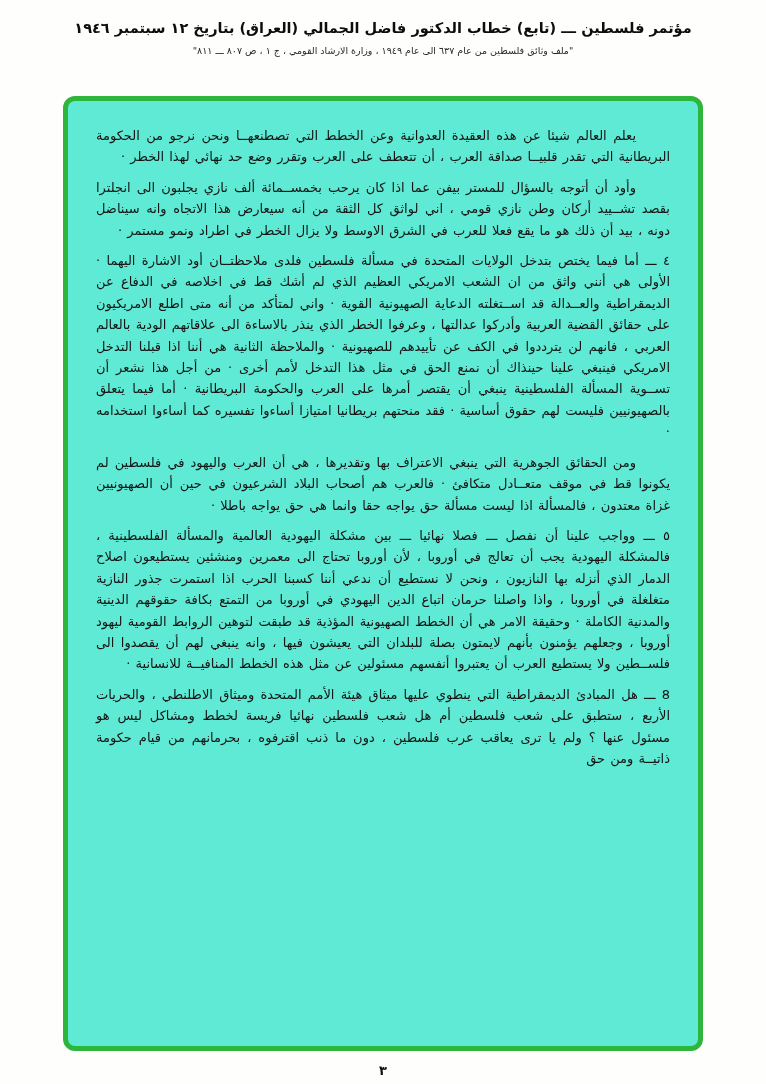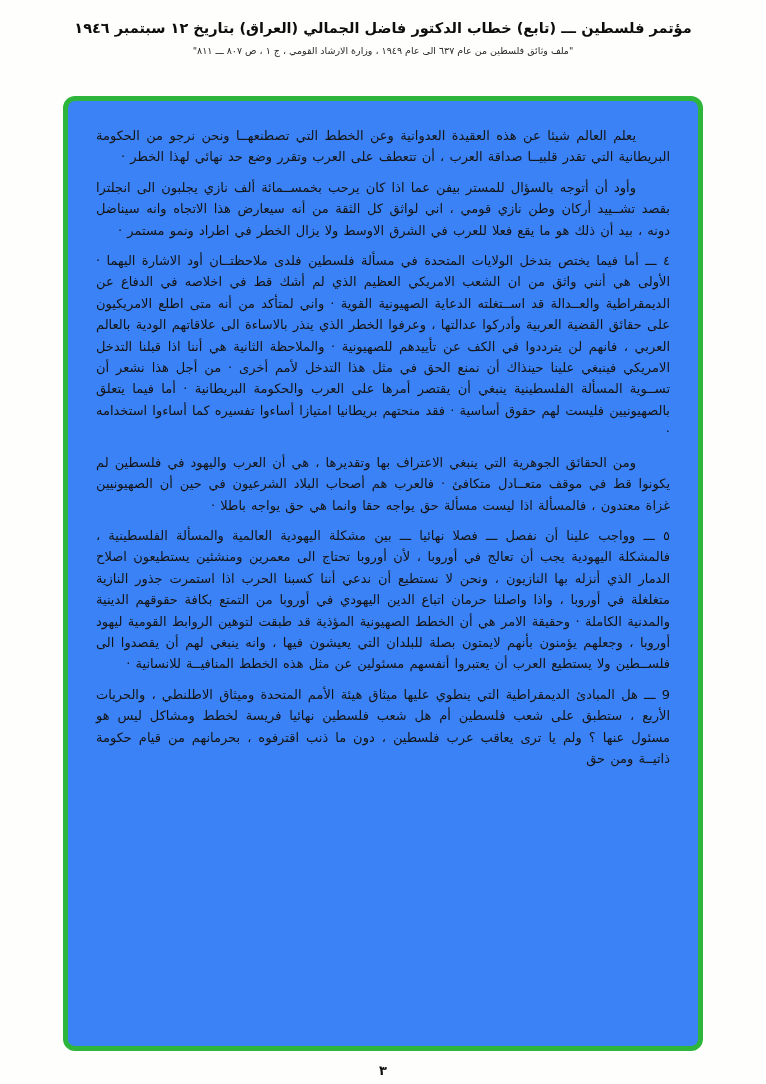--- a/index.html
+++ b/index.html
@@ -42,21 +42,21 @@
     left: 63px;
     right: 63px;
     height: 955px;
     border: 5px solid #2eb53c;
     border-radius: 12px;
     box-sizing: border-box;
     padding: 24px 28px 10px 28px;
     direction: rtl;
     text-align: justify;
     overflow: hidden;
-    background: #3b82f6;
+    background: #5eead4;
   }
   .para {
     font-size: 13px;
     line-height: 21.4px;
     margin: 0 0 9px 0;
     word-spacing: 1px;
   }
   .para.indent {
     text-indent: 34px;
   }
@@ -89,19 +89,19 @@
     <p class="para indent"><span>يعلم العالم شيئا عن هذه العقيدة العدوانية وعن الخطط التي تصطنعهــا ونحن نرجو من الحكومة البريطانية التي تقدر قلبيــا صداقة العرب ، أن تتعطف على العرب وتقرر وضع حد نهائي لهذا الخطر ·</span></p>
 
     <p class="para indent"><span>وأود أن أتوجه بالسؤال للمستر بيفن عما اذا كان يرحب بخمســمائة ألف نازي يجلبون الى انجلترا بقصد تشــييد أركان وطن نازي قومي ، اني لواثق كل الثقة من أنه سيعارض هذا الاتجاه وانه سيناضل دونه ، بيد أن ذلك هو ما يقع فعلا للعرب في الشرق الاوسط ولا يزال الخطر في اطراد ونمو مستمر ·</span></p>
 
     <p class="para"><span class="num">٤ ـــ</span> <span>أما فيما يختص بتدخل الولايات المتحدة في مسألة فلسطين فلدى ملاحظتــان أود الاشارة اليهما · الأولى هي أنني واثق من ان الشعب الامريكي العظيم الذي لم أشك قط في اخلاصه في الدفاع عن الديمقراطية والعــدالة قد اســتغلته الدعاية الصهيونية القوية · واني لمتأكد من أنه متى اطلع الامريكيون على حقائق القضية العربية وأدركوا عدالتها ، وعرفوا الخطر الذي ينذر بالاساءة الى علاقاتهم الودية بالعالم العربي ، فانهم لن يترددوا في الكف عن تأييدهم للصهيونية · والملاحظة الثانية هي أننا اذا قبلنا التدخل الامريكي فينبغي علينا حينذاك أن نمنع الحق في مثل هذا التدخل لأمم أخرى · من أجل هذا نشعر أن تســوية المسألة الفلسطينية ينبغي أن يقتصر أمرها على العرب والحكومة البريطانية · أما فيما يتعلق بالصهيونيين فليست لهم حقوق أساسية · فقد منحتهم بريطانيا امتيازا أساءوا تفسيره كما أساءوا استخدامه ·</span></p>
 
     <p class="para indent"><span>ومن الحقائق الجوهرية التي ينبغي الاعتراف بها وتقديرها ، هي أن العرب واليهود في فلسطين لم يكونوا قط في موقف متعــادل متكافئ · فالعرب هم أصحاب البلاد الشرعيون في حين أن الصهيونيين غزاة معتدون ، فالمسألة اذا ليست مسألة حق يواجه حقا وانما هي حق يواجه باطلا ·</span></p>
 
     <p class="para"><span class="num">٥ ـــ</span> <span>وواجب علينا أن نفصل ـــ فصلا نهائيا ـــ بين مشكلة اليهودية العالمية والمسألة الفلسطينية ، فالمشكلة اليهودية يجب أن تعالج في أوروبا ، لأن أوروبا تحتاج الى معمرين ومنشئين يستطيعون اصلاح الدمار الذي أنزله بها النازيون ، ونحن لا نستطيع أن ندعي أننا كسبنا الحرب اذا استمرت جذور النازية متغلغلة في أوروبا ، واذا واصلنا حرمان اتباع الدين اليهودي في أوروبا من التمتع بكافة حقوقهم الدينية والمدنية الكاملة · وحقيقة الامر هي أن الخطط الصهيونية المؤذية قد طبقت لتوهين الروابط القومية ليهود أوروبا ، وجعلهم يؤمنون بأنهم لايمتون بصلة للبلدان التي يعيشون فيها ، وانه ينبغي لهم أن يقصدوا الى فلســطين ولا يستطيع العرب أن يعتبروا أنفسهم مسئولين عن مثل هذه الخطط المنافيــة للانسانية ·</span></p>
 
-    <p class="para"><span class="num">9 ـــ</span> <span>هل المبادئ الديمقراطية التي ينطوي عليها ميثاق هيئة الأمم المتحدة وميثاق الاطلنطي ، والحريات الأربع ، ستطبق على شعب فلسطين أم هل شعب فلسطين نهائيا فريسة لخطط ومشاكل ليس هو مسئول عنها ؟ ولم يا ترى يعاقب عرب فلسطين ، دون ما ذنب اقترفوه ، بحرمانهم من قيام حكومة ذاتيــة ومن حق</span></p>
+    <p class="para"><span class="num">8 ـــ</span> <span>هل المبادئ الديمقراطية التي ينطوي عليها ميثاق هيئة الأمم المتحدة وميثاق الاطلنطي ، والحريات الأربع ، ستطبق على شعب فلسطين أم هل شعب فلسطين نهائيا فريسة لخطط ومشاكل ليس هو مسئول عنها ؟ ولم يا ترى يعاقب عرب فلسطين ، دون ما ذنب اقترفوه ، بحرمانهم من قيام حكومة ذاتيــة ومن حق</span></p>
 
   </div>
 
   <div class="page-number">٣</div>
 
 </div>
 
 </body></html>

